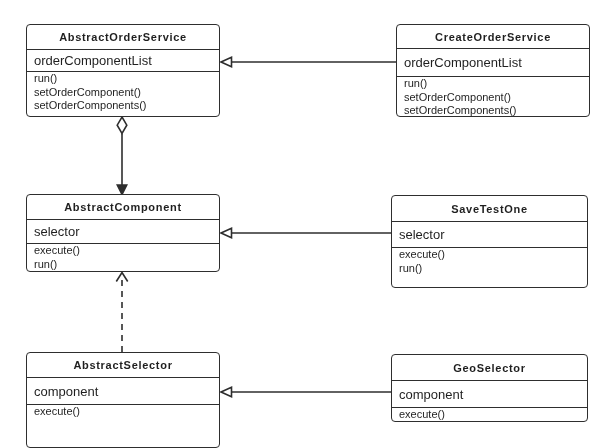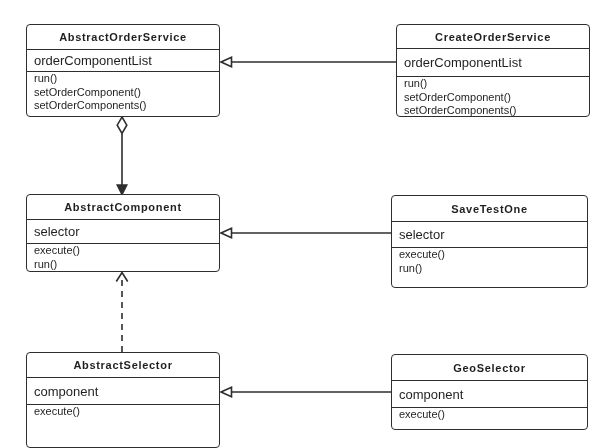--- a/index.html
+++ b/index.html
@@ -62,21 +62,21 @@
   .c0 { left: 26px;  top: 24px;  width: 194px; height: 93px; }
   .c0 .uml-title { height: 25px; } .c0 .uml-attrs { height: 22px; }
   .c1 { left: 396px; top: 24px;  width: 194px; height: 93px; }
   .c1 .uml-title { height: 24px; } .c1 .uml-attrs { height: 28px; }
   .c2 { left: 26px;  top: 194px; width: 194px; height: 78px; }
   .c2 .uml-title { height: 25px; } .c2 .uml-attrs { height: 24px; }
   .c3 { left: 391px; top: 195px; width: 197px; height: 93px; }
   .c3 .uml-title { height: 26px; } .c3 .uml-attrs { height: 26px; }
   .c4 { left: 26px;  top: 352px; width: 194px; height: 96px; }
   .c4 .uml-title { height: 25px; } .c4 .uml-attrs { height: 27px; }
-  .c5 { left: 391px; top: 354px; width: 197px; height: 76px; }
+  .c5 { left: 391px; top: 354px; width: 197px; height: 68px; }
   .c5 .uml-title { height: 26px; } .c5 .uml-attrs { height: 27px; }
 </style>
 </head>
 <body>
 
 <div class="canvas">
 
   <svg class="connectors" viewBox="0 0 606 448" xmlns="http://www.w3.org/2000/svg">
 
     <g stroke="#2e2e2e" stroke-width="1.6">

